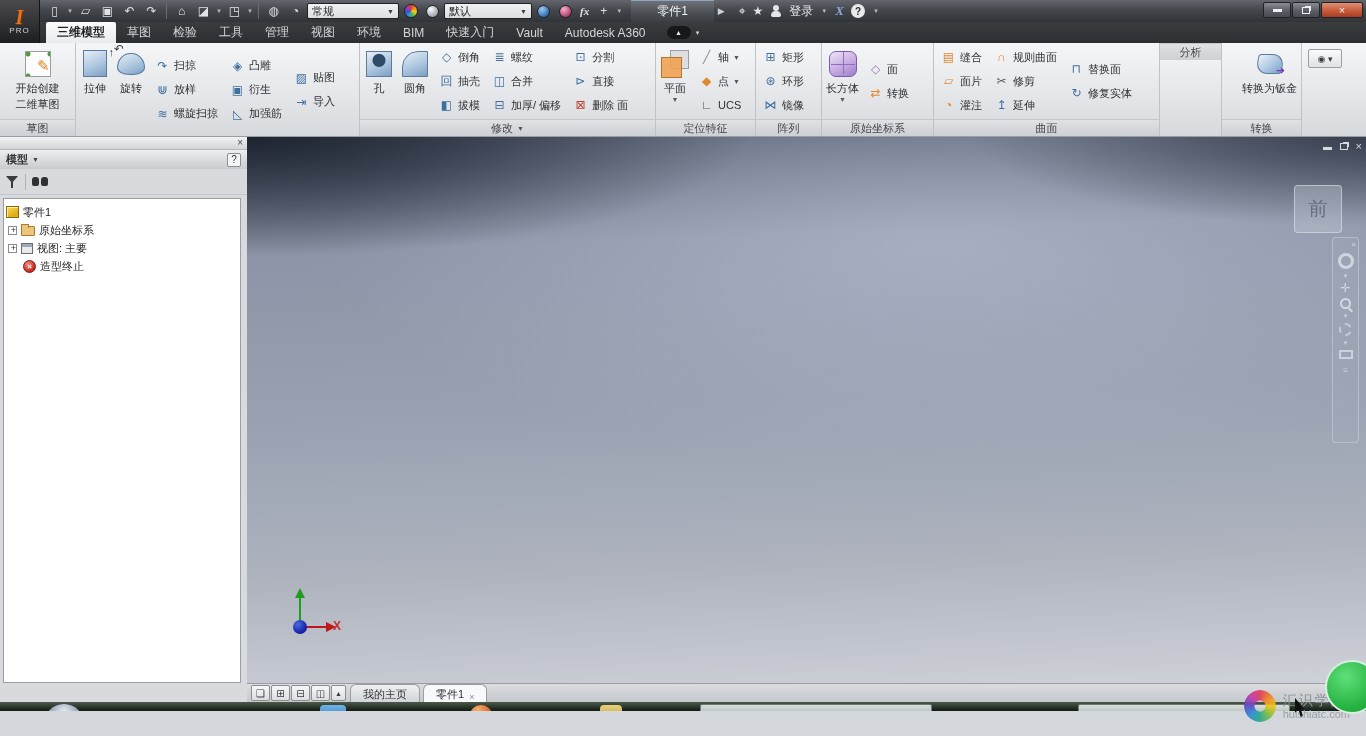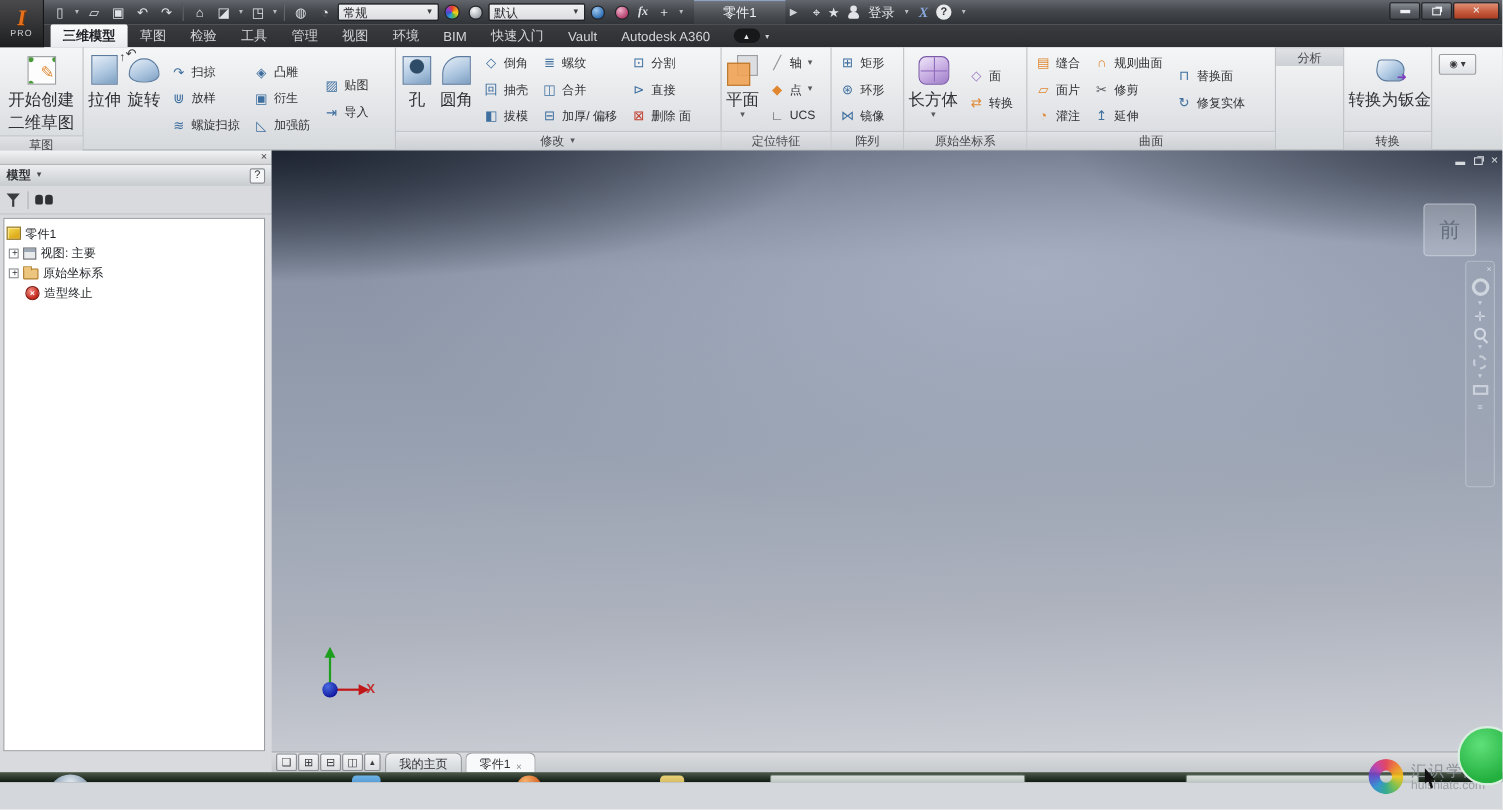--- a/index.html
+++ b/index.html
@@ -71,21 +71,21 @@
 
   
   .ribbon { height:94px; background:linear-gradient(#f5f6f7,#e3e5e8 60%,#d6d9dc);
     display:flex; align-items:stretch; border-bottom:1px solid #9a9da1; }
   .panel { display:flex; flex-direction:column; border-right:1px solid #bfc2c6; }
   .pc { flex:1; display:flex; align-items:stretch; padding:0 1px; }
   .pl { height:17px; background:linear-gradient(#e0e2e5,#cdd0d4); border-top:1px solid #c3c6ca;
     font-size:11px; color:#45474b; display:flex; align-items:center; justify-content:center; gap:4px; }
   .pl .plc { font-size:7px; color:#55585c; }
   .big { display:flex; flex-direction:column; align-items:center; padding:6px 3px 2px; gap:3px; }
-  .big .bt { font-size:15px; color:#2f3134; text-align:center; line-height:1.2; white-space:nowrap; }
+  .big .bt { font-size:11px; color:#2f3134; text-align:center; line-height:1.2; white-space:nowrap; }
   .big .bcaret { font-size:7px; color:#55585c; line-height:4px; }
   .col { display:flex; flex-direction:column; justify-content:center; padding:1px 3px; }
   .sm { display:flex; align-items:center; height:24px; gap:4px; padding:0 3px; }
   .sm .g { width:15px; font-size:12px; text-align:center; flex:none; line-height:1; }
   .sm .t { font-size:11px; color:#2f3134; white-space:nowrap; }
   .sm .cr { font-size:7px; color:#55585c; }
   .c-blue { color:#3f6f9f; } .c-orange { color:#e0872f; } .c-gray { color:#8a8d92; }
   .c-dark { color:#55585c; } .c-purple { color:#9a78c4; } .c-red { color:#c04030; }
 
   .bigicon { width:30px; height:30px; position:relative; flex:none; }
@@ -598,21 +598,21 @@
         </div>
     </div>
 
     <div class="panel" style="width:62px">
       <div class="pl">
           <span>分析</span>
         </div>
     </div>
 
     <div class="panel" style="width:80px">
-      <div class="pc" style="justify-content:flex-start">
+      <div class="pc" style="justify-content:flex-end">
         <div class="big">
           <span class="bigicon">
               <span class="i-sheet" style="display:block"></span>
             </span>
           <span class="bt">转换为钣金</span>
         </div>
       </div>
       <div class="pl">
           <span>转换</span>
         </div>
@@ -639,27 +639,27 @@
         <span class="btool-sep"></span>
         <span class="binoc"></span>
       </div>
       <div class="treebox">
         <div class="trow">
           <span class="ic-part"></span>
           <span>零件1</span>
         </div>
         <div class="trow">
           <span class="expander"></span>
+          <span class="ic-folder"></span>
+          <span>原始坐标系</span>
+        </div>
+        <div class="trow">
+          <span class="expander"></span>
           <span class="ic-view"></span>
           <span>视图: 主要</span>
-        </div>
-        <div class="trow">
-          <span class="expander"></span>
-          <span class="ic-folder"></span>
-          <span>原始坐标系</span>
         </div>
         <div class="trow">
           <span class="indent" style="width:13px"></span>
           <span class="ic-eop">×</span>
           <span>造型终止</span>
         </div>
       </div>
     </div>
 
     <div class="vpcol">

